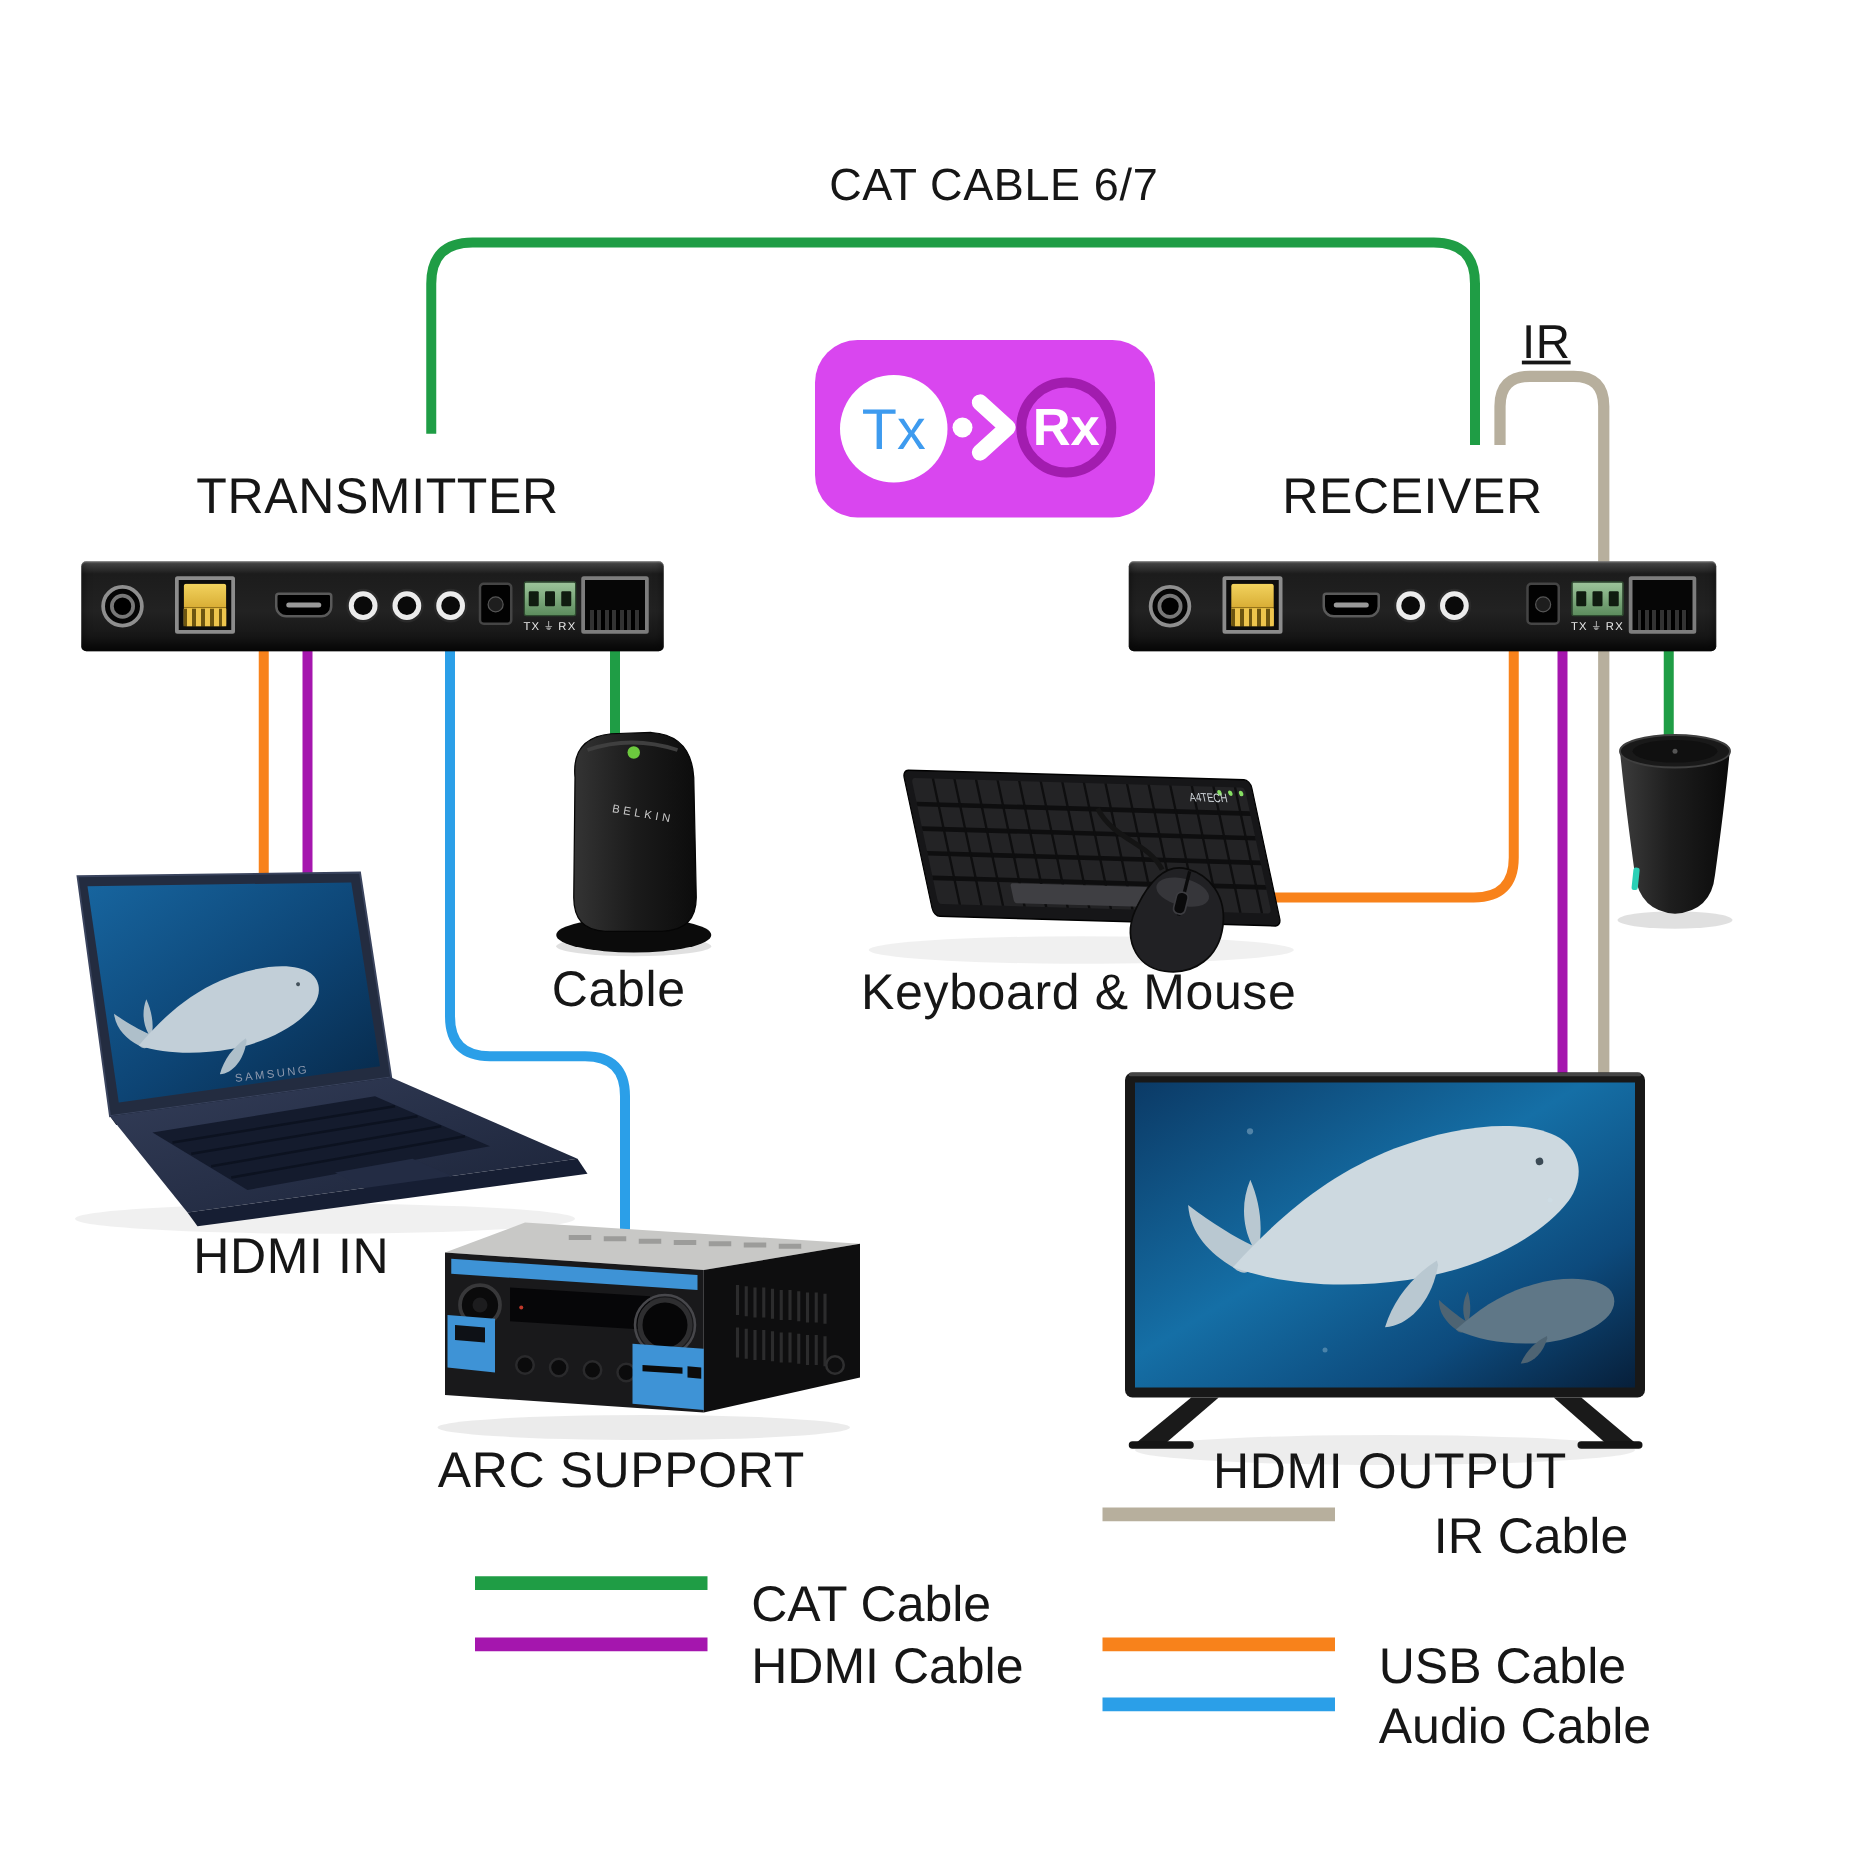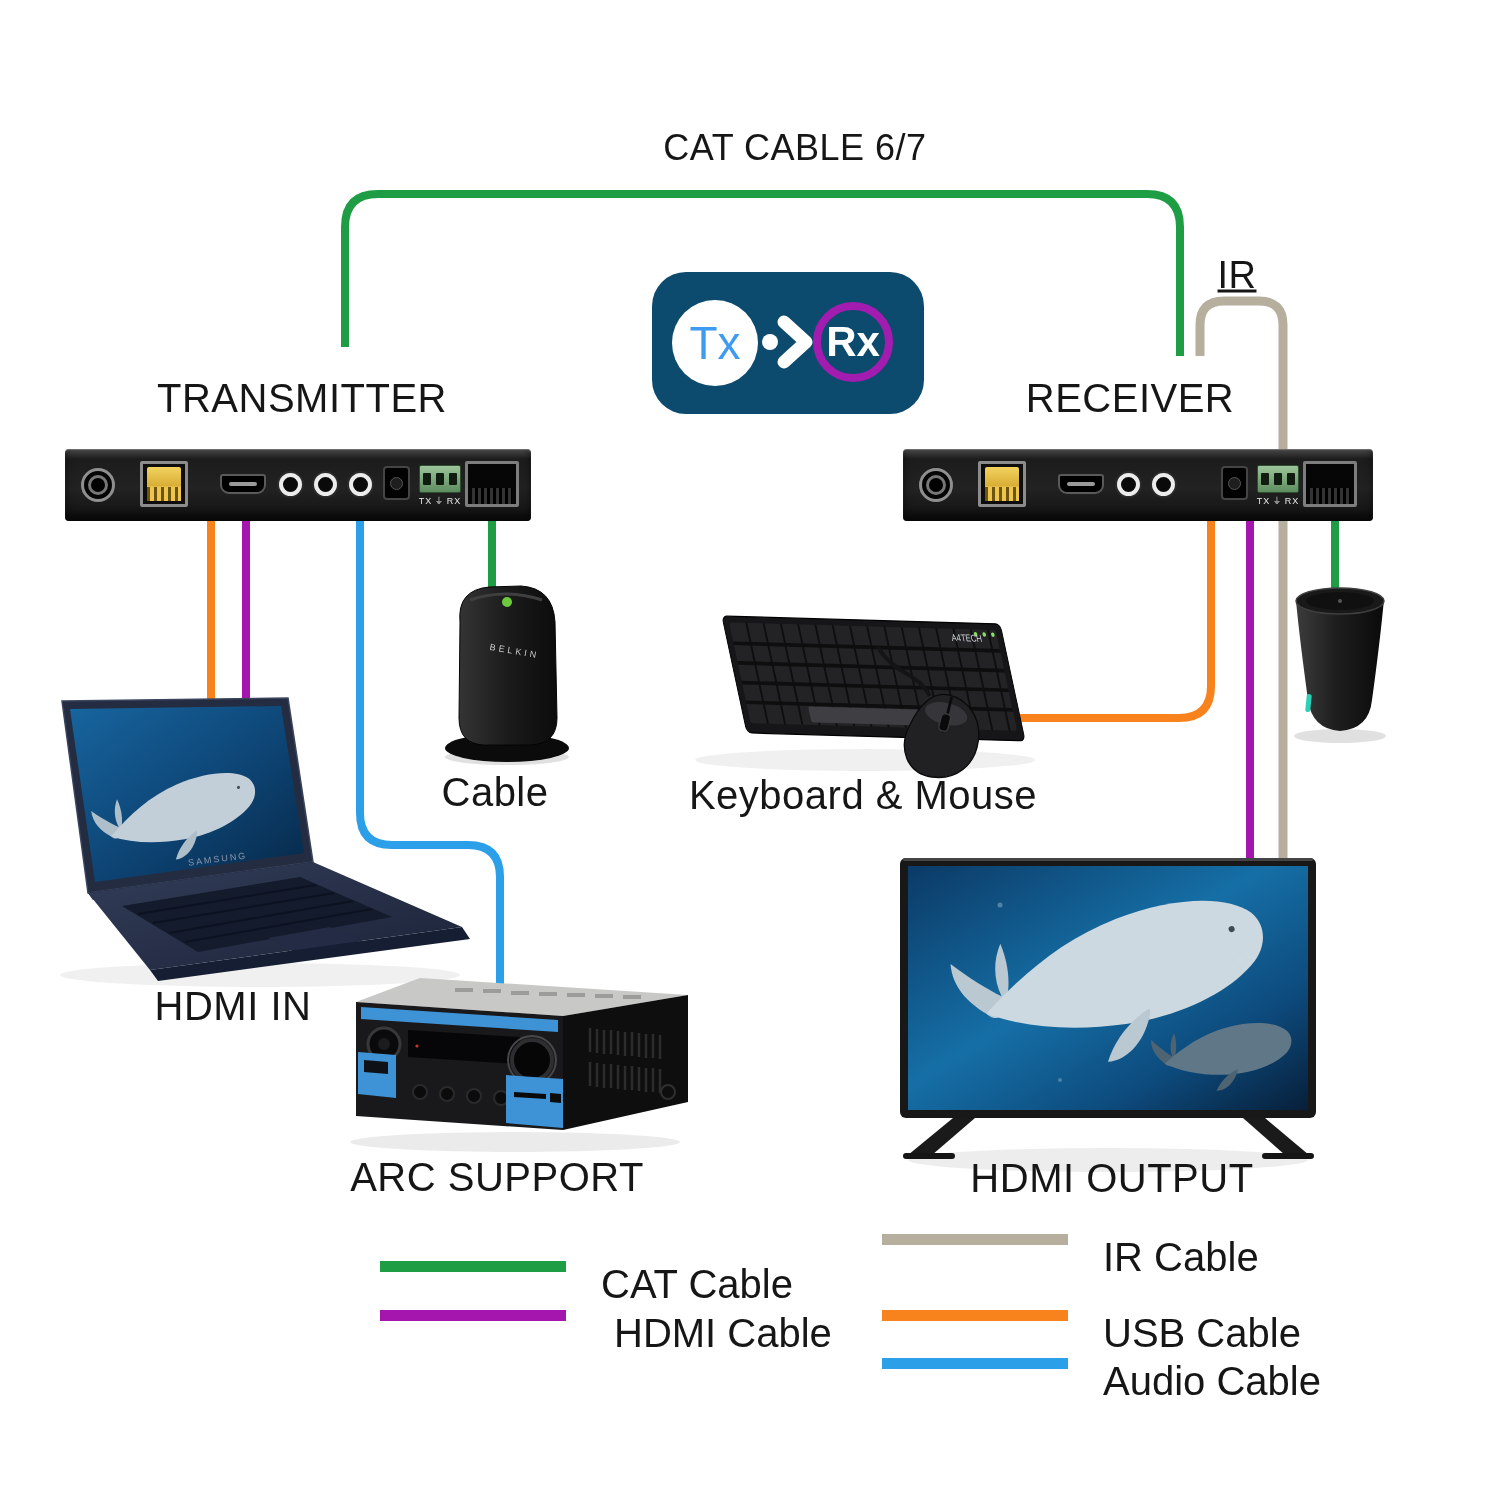--- a/index.html
+++ b/index.html
@@ -273,21 +273,21 @@
         <i></i>
         <i></i>
         <i></i>
       </div>
     <div class="term-lbl">TX ⏚ RX</div>
     <div class="port p-rj45d">
         <i></i>
       </div>
   </div>
 
-  <div class="logo" style="background-color: #0c4a6e;">
+  <div class="logo" style="background-color: #d946ef;">
     <div class="txc">
       <span style="color: rgb(62, 155, 239);">Tx</span>
     </div>
     <svg width="272" height="142" viewBox="0 0 272 142">
       <circle cx="118" cy="70" r="8" fill="#fff"></circle>
       <path d="M132,50 L154,70 L132,90" fill="none" stroke="#fff" stroke-width="13" stroke-linecap="round" stroke-linejoin="round"></path>
     </svg>
     <div class="rxc">
       <span>Rx</span>
     </div>
@@ -300,25 +300,25 @@
   <div class="lbl" style="left:495px;top:792px;">Cable</div>
   <div class="lbl" style="left:863px;top:795px;">Keyboard &amp; Mouse</div>
   <div class="lbl" style="left:233px;top:1006px;">HDMI IN</div>
   <div class="lbl" style="left:497px;top:1177px;">ARC SUPPORT</div>
   <div class="lbl" style="left:1112px;top:1178px;">HDMI OUTPUT</div>
 
   <div class="legend-row" style="left:380px;top:1261px;">
     <div class="swatch" style="background-color: rgb(31, 157, 69);"></div>
     <span>CAT Cable</span>
   </div>
-  <div class="legend-row" style="left:380px;top:1310px;gap:13px;">
+  <div class="legend-row" style="left:380px;top:1310px;">
     <div class="swatch" style="background-color: rgb(165, 22, 174);"></div>
     <span>HDMI Cable</span>
   </div>
-  <div class="legend-row" style="left:882px;top:1234px;">
+  <div class="legend-row" style="left:882px;top:1206px;gap:44px;">
     <div class="swatch" style="background-color: rgb(183, 175, 157);"></div>
     <span>IR Cable</span>
   </div>
   <div class="legend-row" style="left:882px;top:1310px;">
     <div class="swatch" style="background-color: rgb(248, 130, 27);"></div>
     <span>USB Cable</span>
   </div>
   <div class="legend-row" style="left:882px;top:1358px;">
     <div class="swatch" style="background-color: rgb(43, 159, 232);"></div>
     <span>Audio Cable</span>

